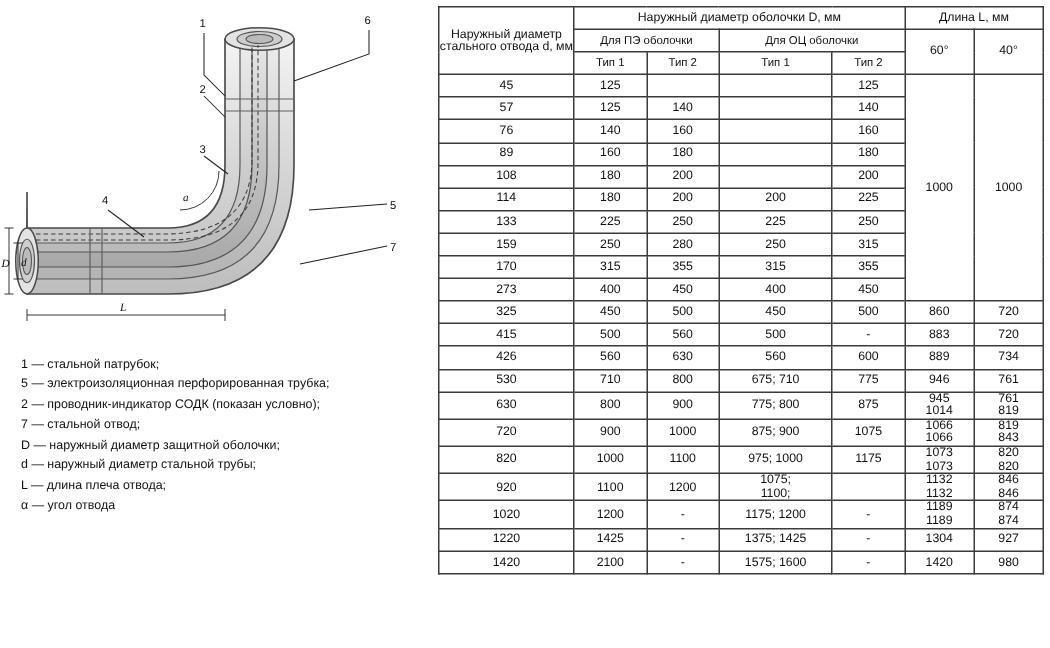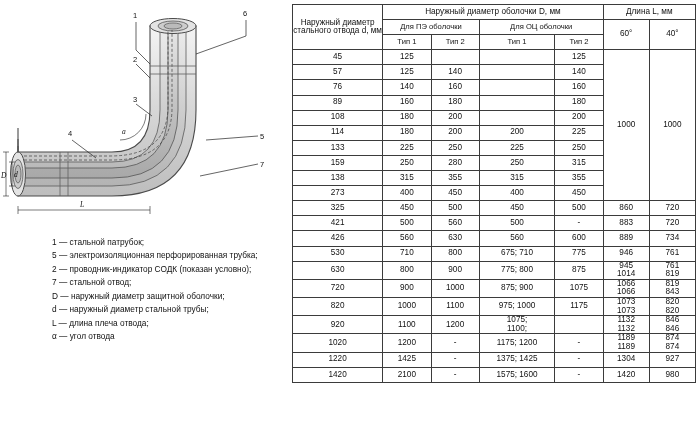--- a/index.html
+++ b/index.html
@@ -17,21 +17,21 @@
   
   .left { width:292px; height:432px; position:relative; }
   .draw { position:absolute; left:0; top:0; width:292px; height:230px; }
   .draw svg { display:block; }
 
   .legend {
     position:absolute; left:14px; top:236px; width:276px;
     font-size:8.3px; line-height:1.62;
     color:#111;
   }
-  .legend div { white-space:nowrap;margin-left:38px; }
+  .legend div { white-space:nowrap; }
 
   
   .right { width:408px; height:432px; padding:4px 2px 0 0; }
   table.spec {
     border-collapse:collapse;
     width:404px;
     font-size:8.2px;
     color:#111;
     table-layout:fixed;
   }
@@ -239,21 +239,21 @@
             <td>250</td>
           </tr>
           <tr>
             <td>159</td>
             <td>250</td>
             <td>280</td>
             <td>250</td>
             <td>315</td>
           </tr>
           <tr>
-            <td>138</td>
+            <td>170</td>
             <td>315</td>
             <td>355</td>
             <td>315</td>
             <td>355</td>
           </tr>
           <tr>
             <td>273</td>
             <td>400</td>
             <td>450</td>
             <td>400</td>
@@ -262,21 +262,21 @@
           <tr>
             <td>325</td>
             <td>450</td>
             <td>500</td>
             <td>450</td>
             <td>500</td>
             <td>860</td>
             <td>720</td>
           </tr>
           <tr>
-            <td>421</td>
+            <td>415</td>
             <td>500</td>
             <td>560</td>
             <td>500</td>
             <td>-</td>
             <td>883</td>
             <td>720</td>
           </tr>
           <tr>
             <td>426</td>
             <td>560</td>

